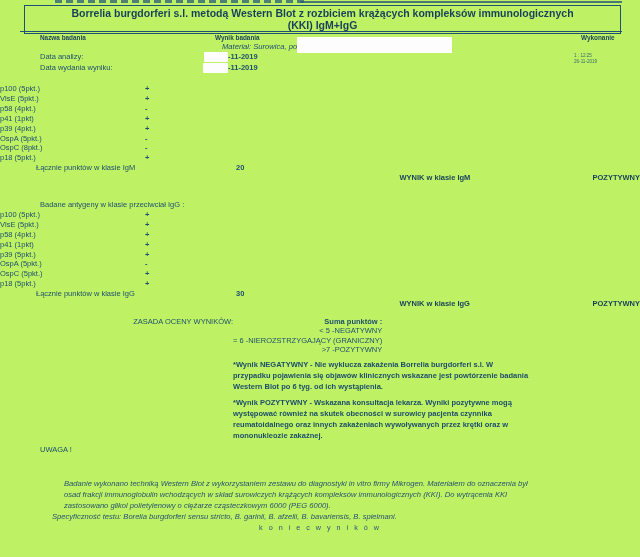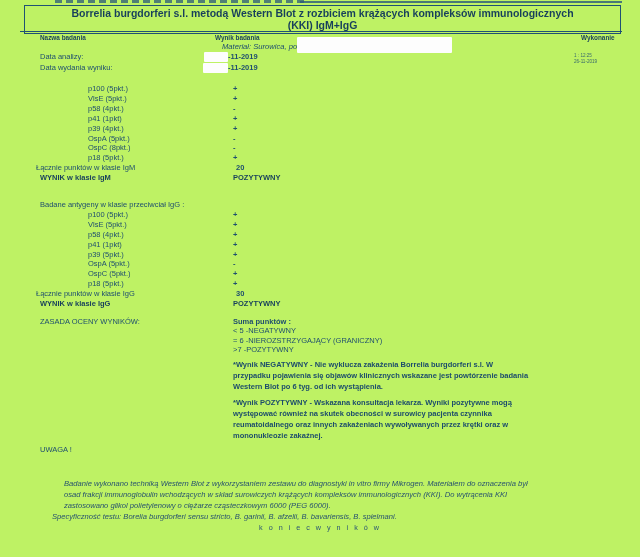--- a/index.html
+++ b/index.html
@@ -27,29 +27,29 @@
   .material-row { left:222px; top:42px; font-style:italic; font-size:7.6px; }
   .redact { background:#fdfdfd; border-radius:1px; }
   .kv { display:flex; }
   .kv .k { flex:0 0 auto; }
   .date-row { left:40px; top:52px; }
   .date-row .k { width:188px; }
   .date-row .v { font-weight:bold; }
   .wykonanie-val { left:574px; top:53px; font-size:4.6px; line-height:5.6px; white-space:pre-line; opacity:.85; }
   .section { left:0; width:640px; }
   .sec-label { padding-left:40px; }
-  .ag { display:flex; padding-left:88px; }
+  .ag { display:flex; }
   .ag .n { width:145px; }
   .ag .r { font-weight:bold; }
   .tot { display:flex; padding-left:36px; }
   .tot .k { width:200px; }
   .tot .v { font-weight:bold; }
-  .res { display:flex; padding-left:40px; font-weight:bold; color:#173f5c; }
+  .res { display:flex; padding-left:40px; font-weight:bold; color:#173f5c;justify-content:flex-end; }
   .res .k { width:193px; }
-  .zasada { left:0; top:317px; width:640px; display:flex; padding-left:40px; }
+  .zasada { left:0; top:317px; width:640px; display:flex; padding-left:40px;text-align:right; }
   .zasada .k { width:193px; }
   .zasada .v { white-space:pre-line; line-height:9.3px; }
   .zasada .v .suma { font-weight:bold; display:block; }
   .note { left:233px; width:372px; font-weight:bold; white-space:pre-line; line-height:11px; color:#1c4c6c; }
   .uwaga-label { left:40px; top:445px; }
   .footer-note { left:64px; top:478px; width:556px; font-style:italic; font-size:7.6px; line-height:11.2px; white-space:pre-line; color:#27526f; }
   .spec-note { left:52px; top:512px; width:556px; font-style:italic; font-size:7.6px; color:#27526f; }
   .end-text { left:0; top:523px; width:640px; text-align:center; letter-spacing:2px; font-size:7.2px; color:#2a5574; }
 </style>
 </head>

